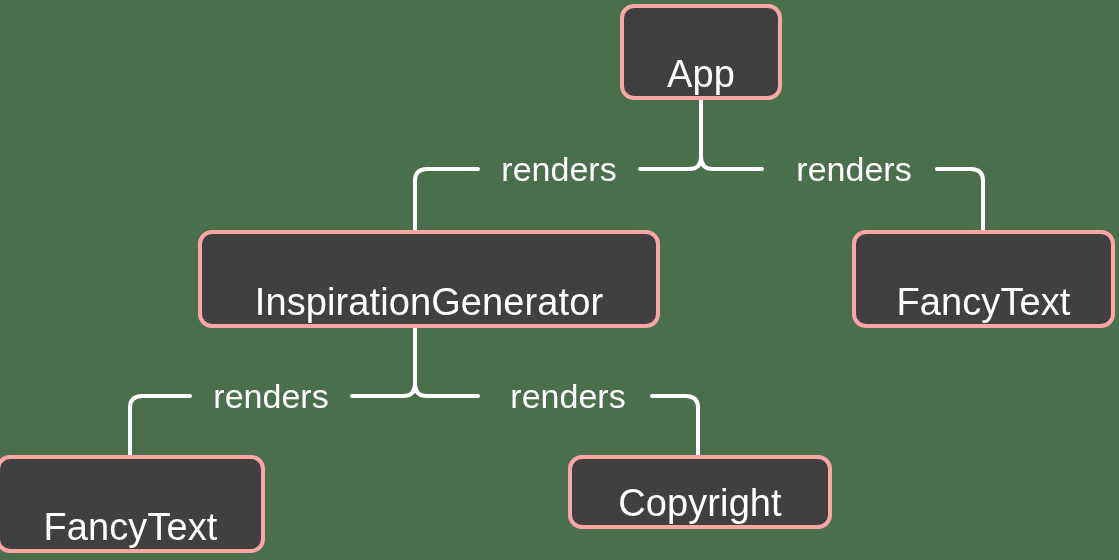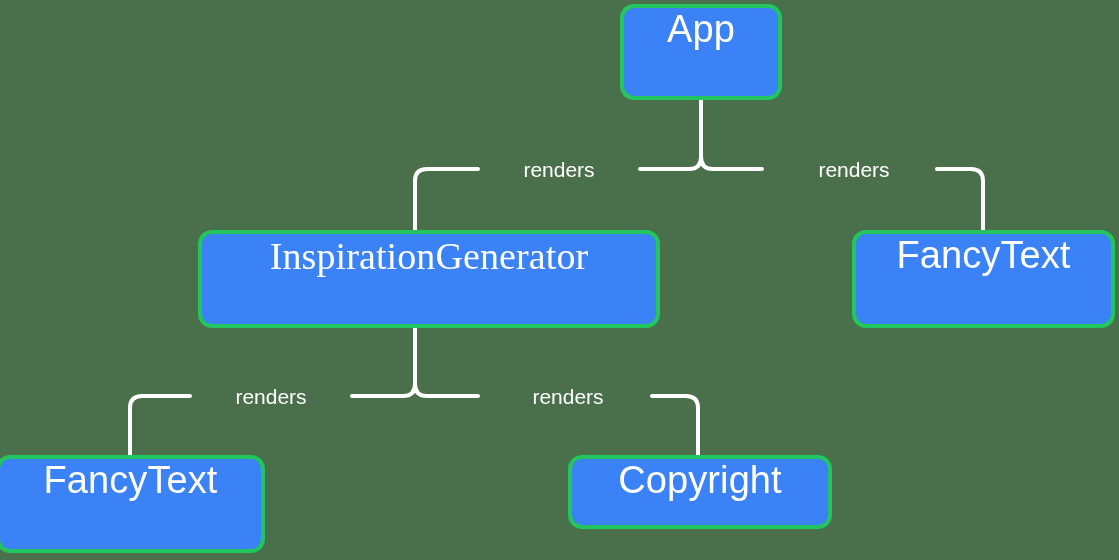--- a/index.html
+++ b/index.html
@@ -23,37 +23,37 @@
     position: absolute;
     left: 0;
     top: 0;
     width: 1119px;
     height: 560px;
     pointer-events: none;
   }
   .node {
     position: absolute;
     box-sizing: border-box;
-    background: #3b82f6;
-    border: 4px solid #22c55e;
+    background: #404040;
+    border: 4px solid #fca5a5;
     border-radius: 14px;
     display: flex;
-    align-items: flex-start;
+    align-items: flex-end;
     justify-content: center;
     color: #ffffff;
     font-size: 38px;
     font-weight: 400;
     letter-spacing: 0.1px;
     white-space: nowrap;
     z-index: 2;
   }
   .edge-label {
     position: absolute;
     color: #ffffff;
-    font-size: 21px;
+    font-size: 34px;
     font-weight: 500;
     line-height: 1;
     white-space: nowrap;
     transform: translate(-50%, -50%);
     background: #4a6f4b;
     padding: 0 13px;
     z-index: 3;
   }
 </style>
 </head>
@@ -75,21 +75,21 @@
 
     <path d="M 190 396 L 142 396 Q 130 396 130 408 L 130 455" stroke="#ffffff" stroke-width="4" fill="none" stroke-linecap="round"></path>
 
     <path d="M 652 396 L 686 396 Q 698 396 698 408 L 698 455" stroke="#ffffff" stroke-width="4" fill="none" stroke-linecap="round"></path>
   </svg>
 
   <div class="node" style="left:620px; top:4px; width:162px; height:96px;">
     <span>App</span>
   </div>
 
-  <div class="node" style="left:198px; top:230px; width:462px; height:98px;font-family:Liberation Serif, serif;">
+  <div class="node" style="left:198px; top:230px; width:462px; height:98px;">
     <span>InspirationGenerator</span>
   </div>
 
   <div class="node" style="left:852px; top:230px; width:263px; height:98px;">
     <span>FancyText</span>
   </div>
 
   <div class="node" style="left:-4px; top:455px; width:269px; height:98px;">
     <span>FancyText</span>
   </div>

